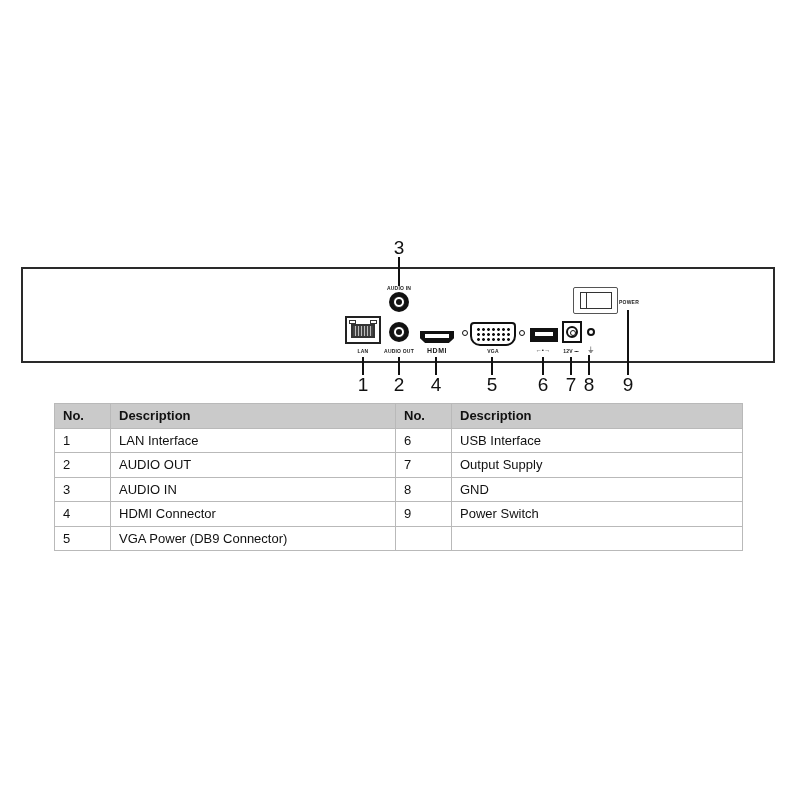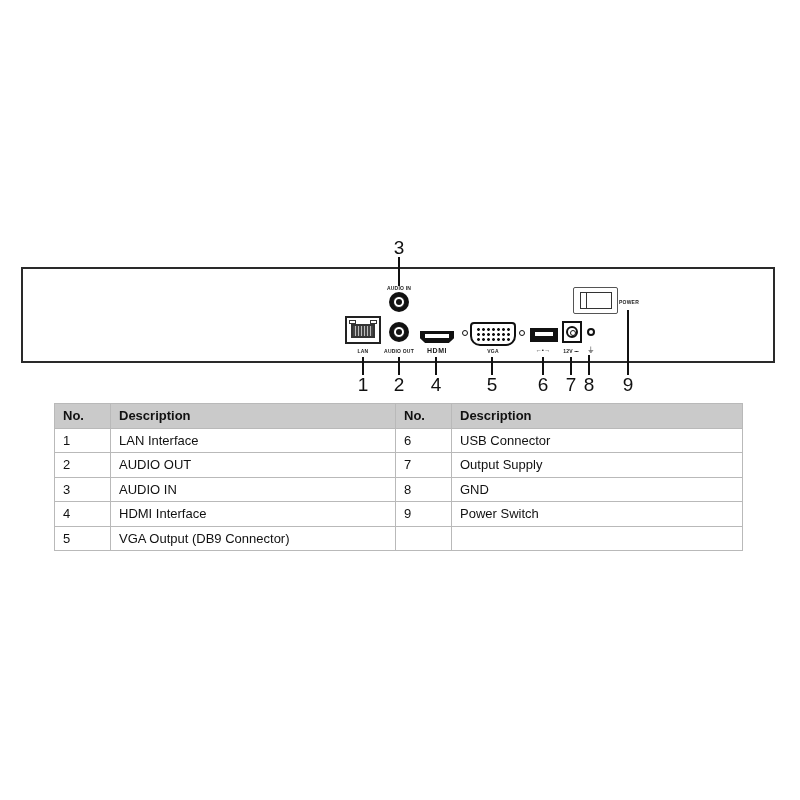--- a/index.html
+++ b/index.html
@@ -128,40 +128,40 @@
       <th>Description</th>
       <th>No.</th>
       <th>Description</th>
     </tr>
   </thead>
   <tbody>
     <tr>
       <td>1</td>
       <td>LAN Interface</td>
       <td>6</td>
-      <td>USB Connector</td>
+      <td>USB Interface</td>
     </tr>
     <tr>
       <td>2</td>
       <td>AUDIO OUT</td>
       <td>7</td>
       <td>Output Supply</td>
     </tr>
     <tr>
       <td>3</td>
       <td>AUDIO IN</td>
       <td>8</td>
       <td>GND</td>
     </tr>
     <tr>
       <td>4</td>
-      <td>HDMI Interface</td>
+      <td>HDMI Connector</td>
       <td>9</td>
       <td>Power Switch</td>
     </tr>
     <tr>
       <td>5</td>
-      <td>VGA Output (DB9 Connector)</td>
+      <td>VGA Power (DB9 Connector)</td>
       <td></td>
       <td></td>
     </tr>
   </tbody>
 </table>
 
 </body></html>

